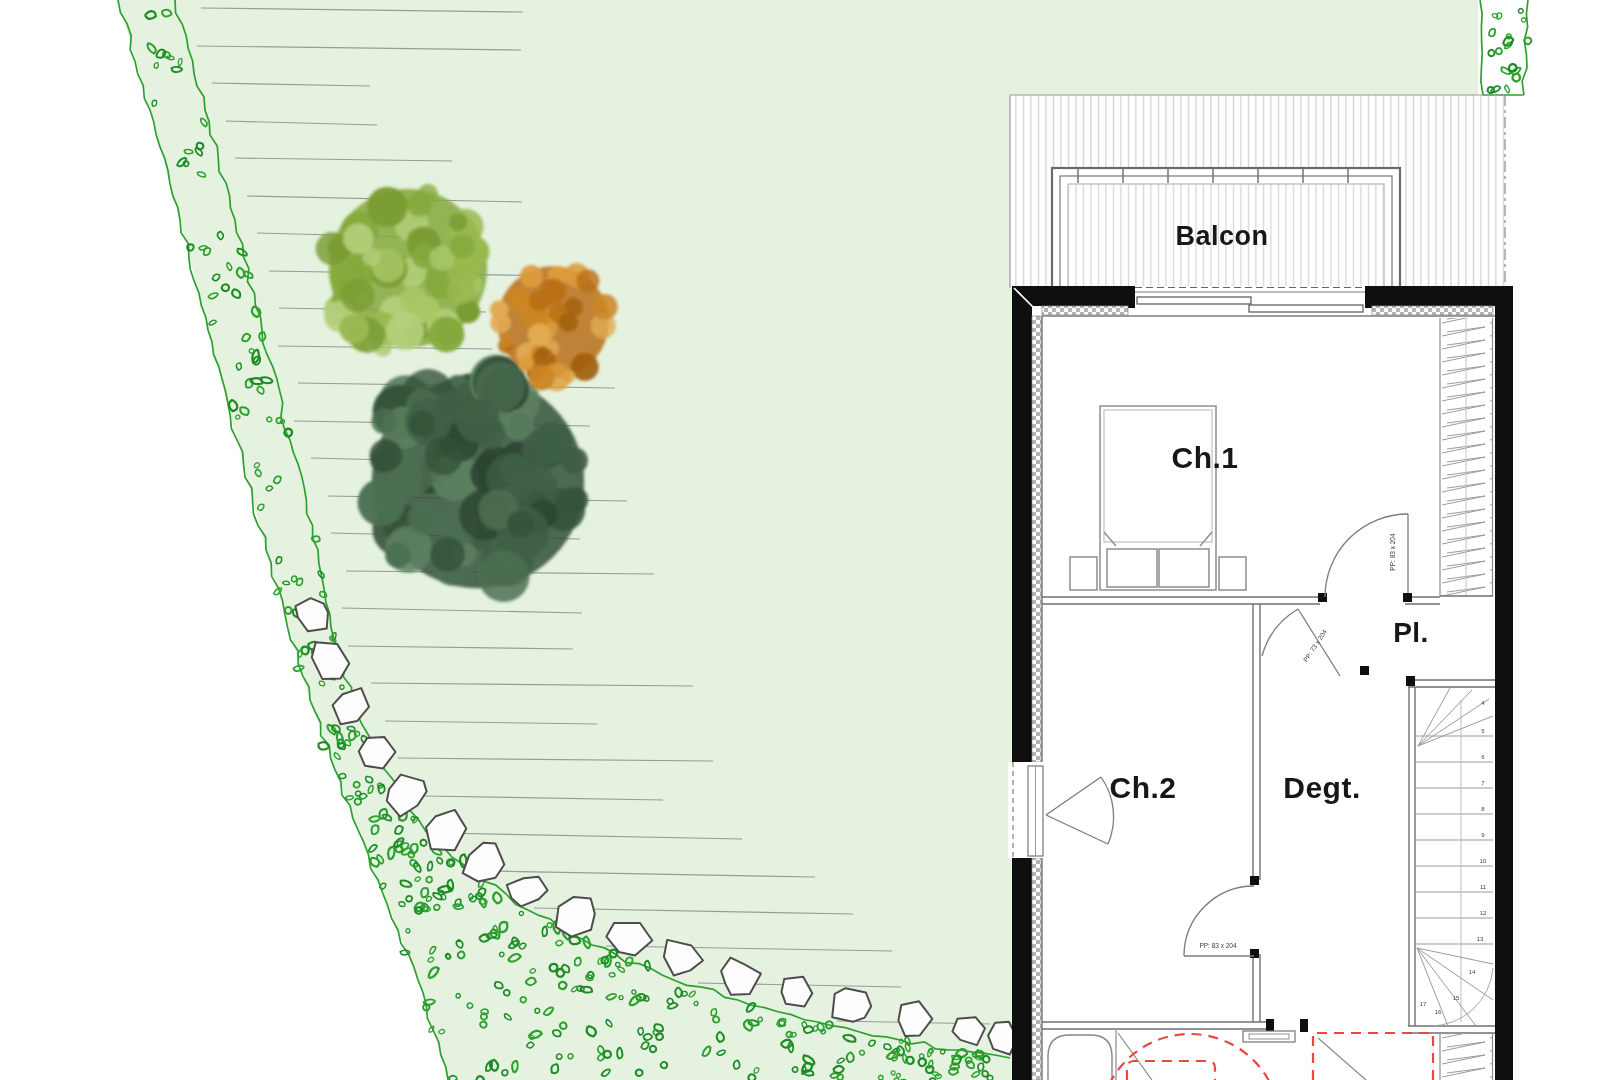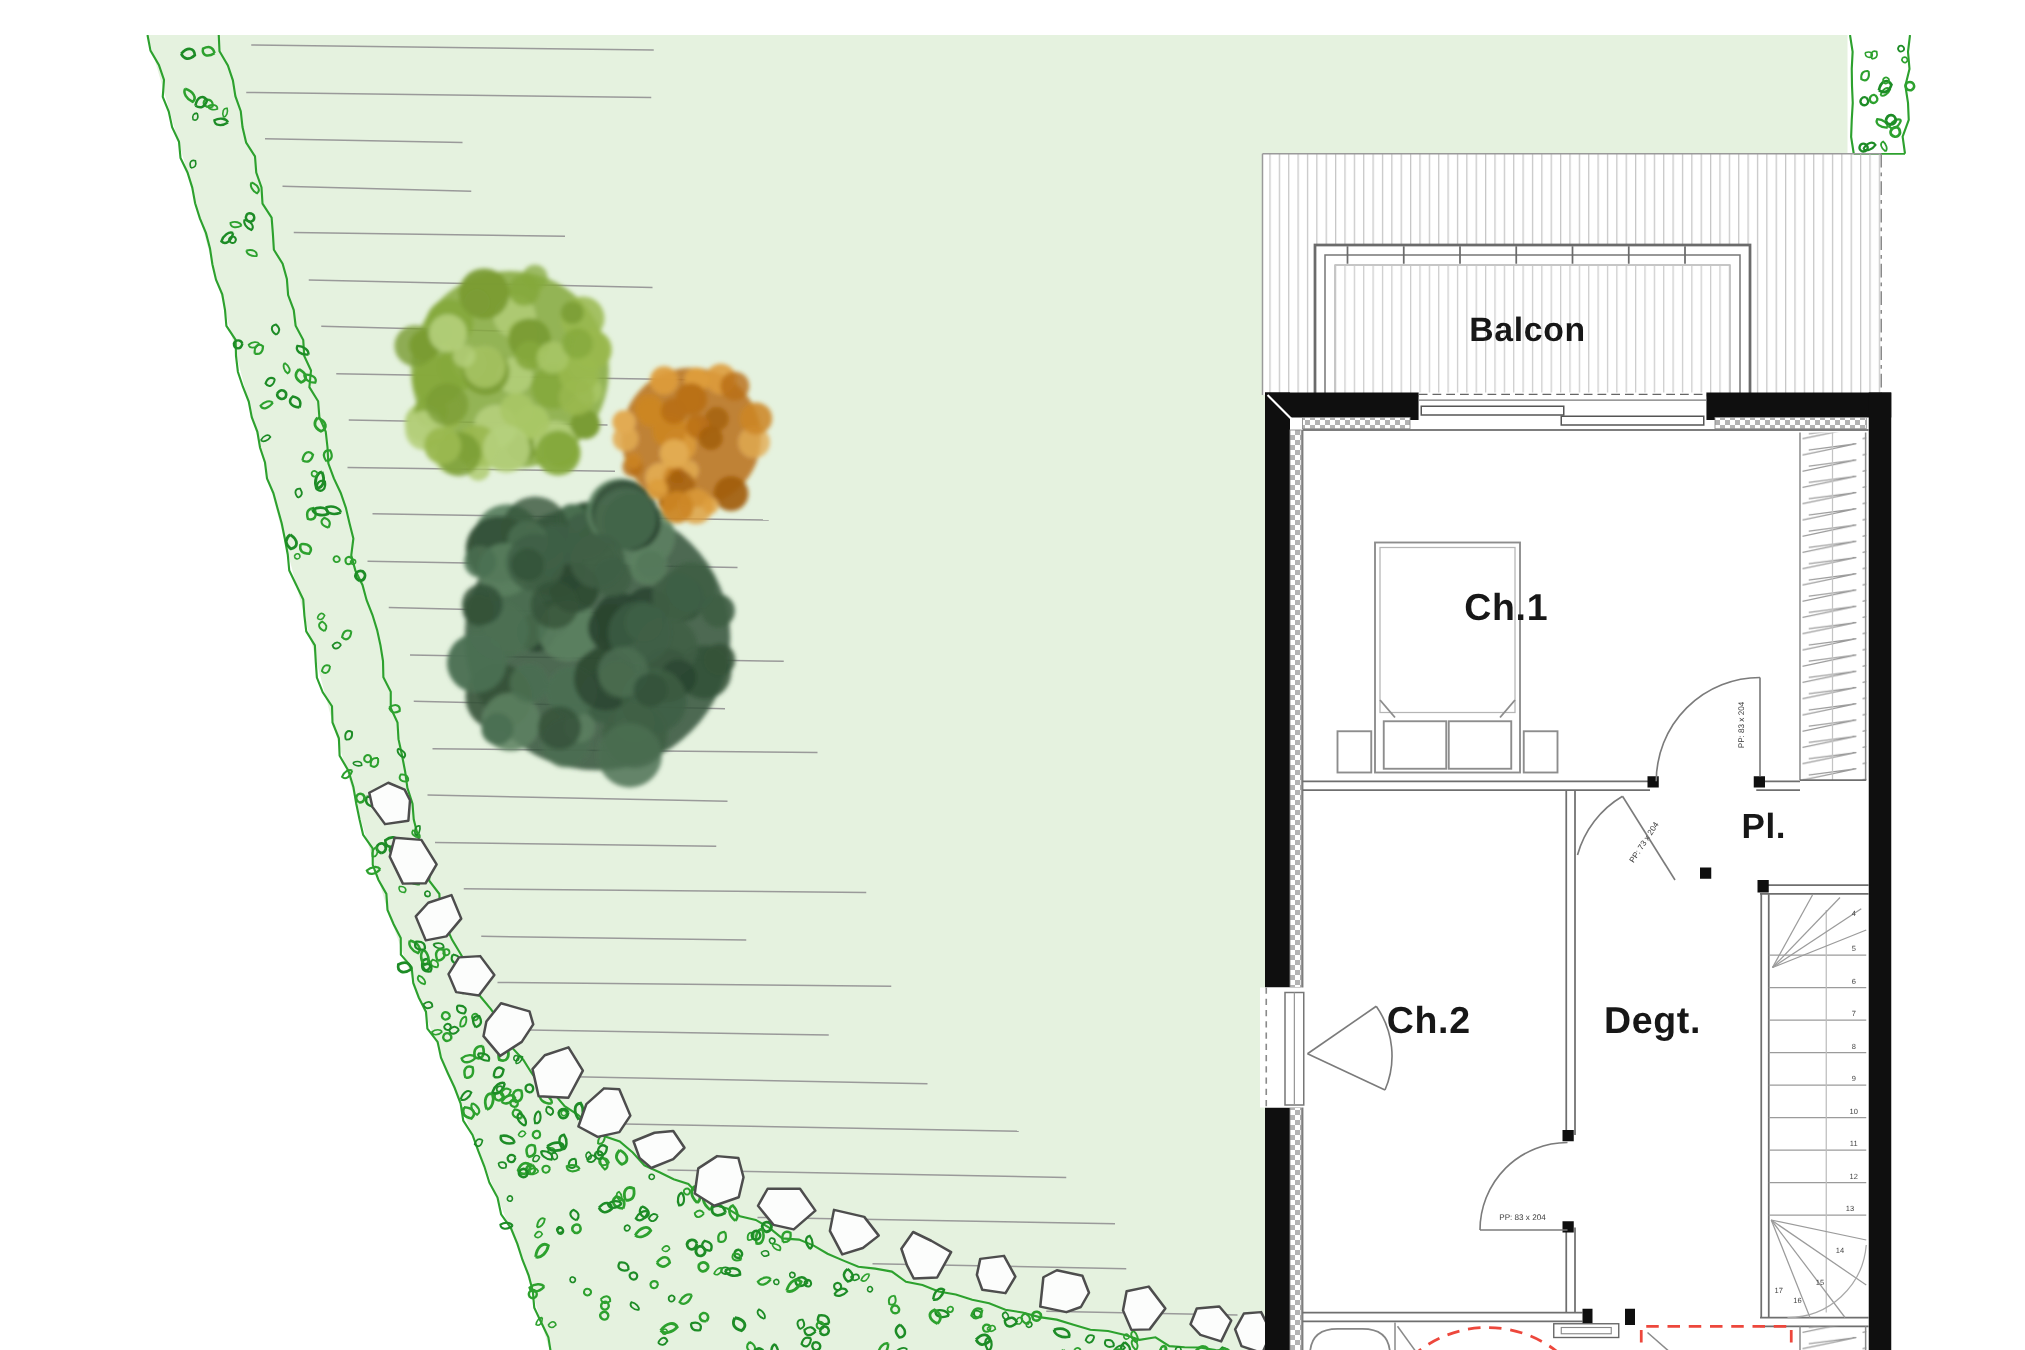--- a/index.html
+++ b/index.html
@@ -1,16 +1,16 @@
 <!DOCTYPE html>
 <html><head>
 <meta charset="utf-8">
 <style>
   html,body{margin:0;padding:0;background:#ffffff;width:1620px;height:1080px;overflow:hidden;}
-  #stage{width:1620px;height:937px;position:relative;font-family:"Liberation Sans",sans-serif;margin-top:28px;}
+  #stage{width:1620px;height:937px;position:relative;font-family:"Liberation Sans",sans-serif;}
   svg{display:block;}
   text{font-family:"Liberation Sans","DejaVu Sans",sans-serif;}
   .room-label{font-weight:700;letter-spacing:.5px;}
   .door-label{font-weight:400;}
 </style>
 </head>
 <body>
 
 <div id="stage">
 <svg viewBox="0 0 1620 1080" width="1620" height="1080">

